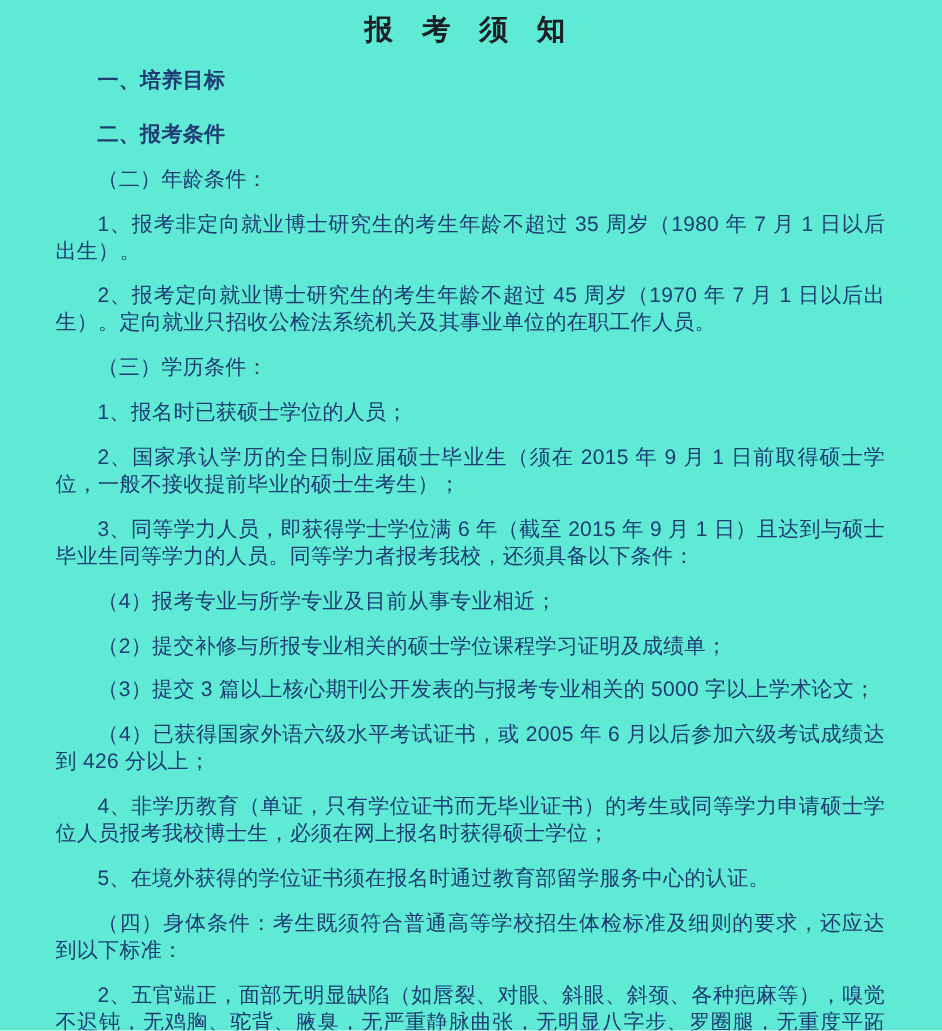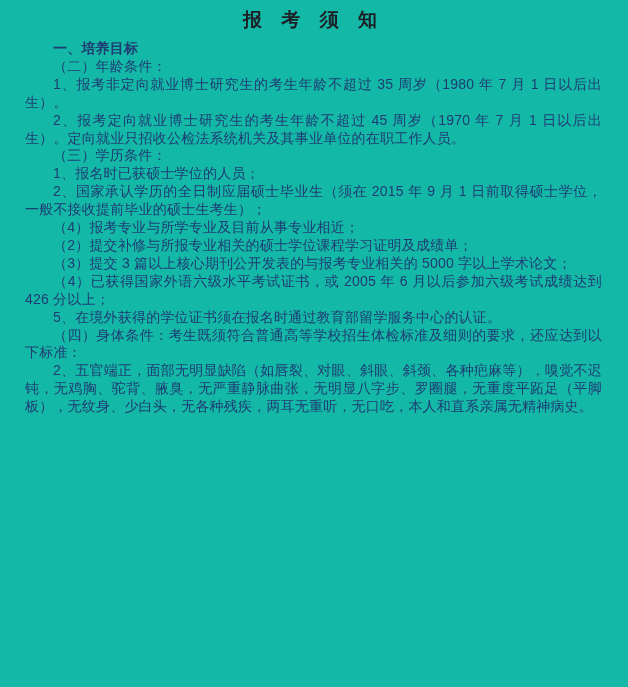--- a/index.html
+++ b/index.html
@@ -5,35 +5,35 @@
   html, body {
     margin: 0;
     padding: 0;
     background: #ffffff;
   }
   .page {
     position: relative;
     width: 628px;
     height: 687px;
     box-sizing: border-box;
-    background: #14b8a6;
+    background: #5eead4;
     padding: 5px 26px 0 25px;
     overflow: hidden;
     font-family: "Liberation Sans", "DejaVu Sans", sans-serif;
   }
   .doc-title {
     margin: 2px 0 7px 0;
     text-align: center;
     font-size: 19px;
     font-weight: bold;
     letter-spacing: 7px;
     color: #1d1f26;
   }
   .para, .heading {
-    margin: 0;
+    margin: 12px;
     font-size: 14px;
     line-height: 17.9px;
     color: #1f3c74;
     text-indent: 2em;
     text-align: justify;
     letter-spacing: 0.2px;
   }
   .heading {
     font-weight: bold;
   }
@@ -43,28 +43,31 @@
 </style>
 </head>
 <body>
 
 <div class="page">
 
   <h1 class="doc-title">报 考 须 知</h1>
 
   <p class="heading">一、培养目标</p>
 
+  <p class="heading section-gap">二、报考条件</p>
 
   <p class="para">（二）年龄条件：</p>
   <p class="para">1、报考非定向就业博士研究生的考生年龄不超过 35 周岁（1980 年 7 月 1 日以后出生）。</p>
   <p class="para">2、报考定向就业博士研究生的考生年龄不超过 45 周岁（1970 年 7 月 1 日以后出生）。定向就业只招收公检法系统机关及其事业单位的在职工作人员。</p>
   <p class="para">（三）学历条件：</p>
   <p class="para">1、报名时已获硕士学位的人员；</p>
   <p class="para">2、国家承认学历的全日制应届硕士毕业生（须在 2015 年 9 月 1 日前取得硕士学位，一般不接收提前毕业的硕士生考生）；</p>
+  <p class="para">3、同等学力人员，即获得学士学位满 6 年（截至 2015 年 9 月 1 日）且达到与硕士毕业生同等学力的人员。同等学力者报考我校，还须具备以下条件：</p>
   <p class="para">（4）报考专业与所学专业及目前从事专业相近；</p>
   <p class="para">（2）提交补修与所报专业相关的硕士学位课程学习证明及成绩单；</p>
   <p class="para">（3）提交 3 篇以上核心期刊公开发表的与报考专业相关的 5000 字以上学术论文；</p>
   <p class="para">（4）已获得国家外语六级水平考试证书，或 2005 年 6 月以后参加六级考试成绩达到 426 分以上；</p>
+  <p class="para">4、非学历教育（单证，只有学位证书而无毕业证书）的考生或同等学力申请硕士学位人员报考我校博士生，必须在网上报名时获得硕士学位；</p>
   <p class="para">5、在境外获得的学位证书须在报名时通过教育部留学服务中心的认证。</p>
   <p class="para">（四）身体条件：考生既须符合普通高等学校招生体检标准及细则的要求，还应达到以下标准：</p>
   <p class="para">2、五官端正，面部无明显缺陷（如唇裂、对眼、斜眼、斜颈、各种疤麻等），嗅觉不迟钝，无鸡胸、驼背、腋臭，无严重静脉曲张，无明显八字步、罗圈腿，无重度平跖足（平脚板），无纹身、少白头，无各种残疾，两耳无重听，无口吃，本人和直系亲属无精神病史。</p>
 
 </div>
 
 </body></html>

